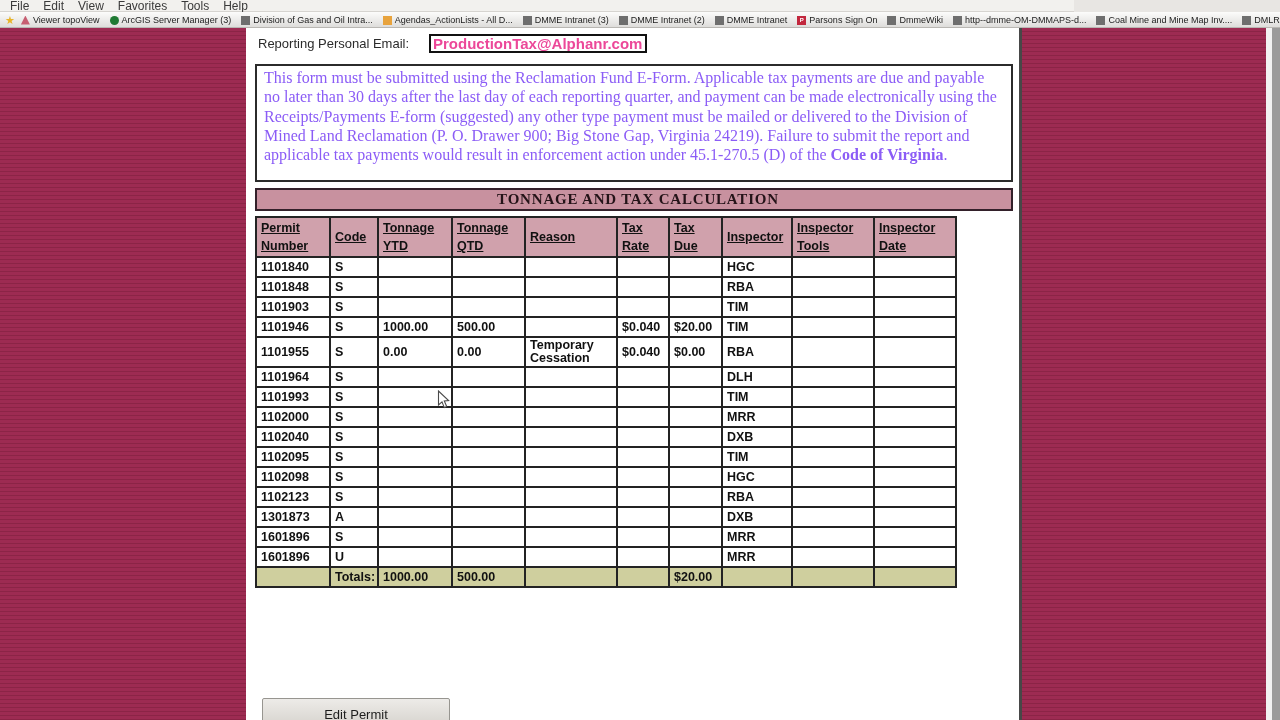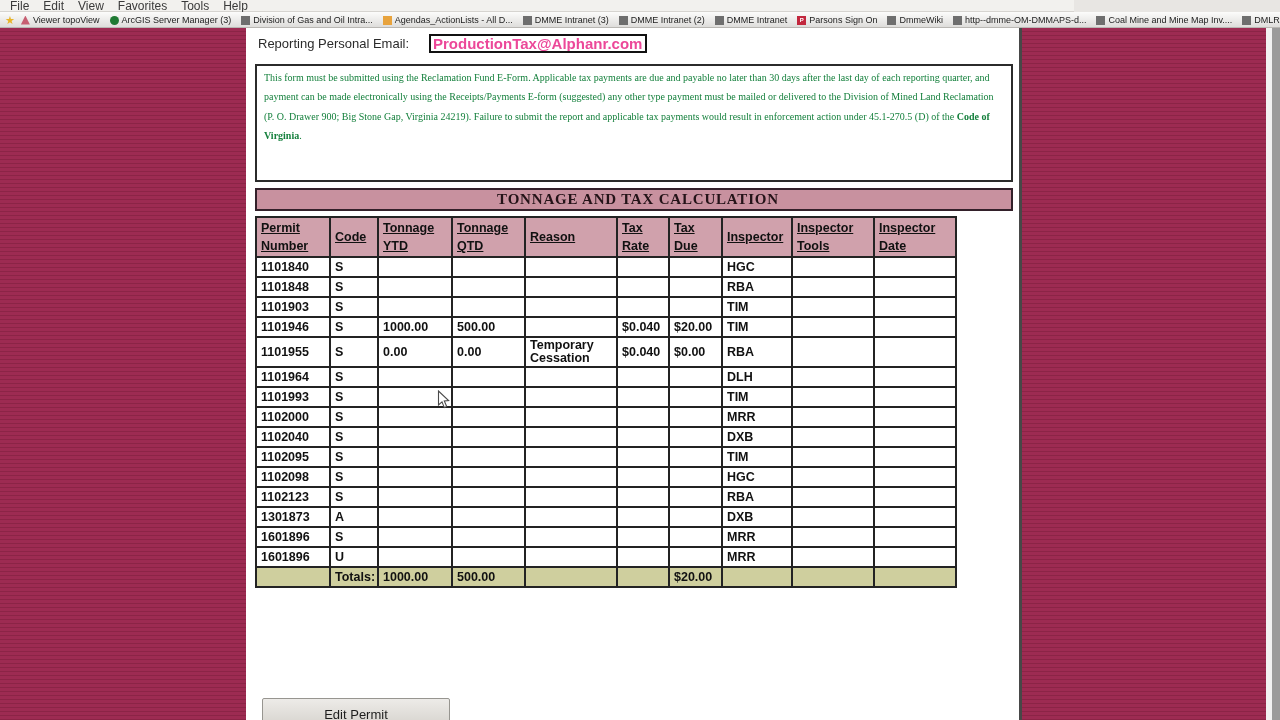--- a/index.html
+++ b/index.html
@@ -35,22 +35,22 @@
 
   
   .email-row{position:absolute;top:4px;left:12px;height:22px;display:flex;align-items:center;gap:16px;}
   .email-label{font-size:13px;color:#2b2b2b;margin-right:4px;}
   .email-input{width:218px;height:19px;border:2px solid #111;background:#fff;
                font-family:"Liberation Sans",sans-serif;font-size:15px;font-weight:bold;
                padding:0 2px;color:#ec4899;}
 
   
   .notice{position:absolute;top:36px;left:9px;width:758px;height:118px;border:2px solid #2b2b2b;
-          padding:2px 7px;font-family:"Liberation Serif",serif;font-size:10px;line-height:19.3px;
-          color:#15803d;overflow:hidden;}
+          padding:2px 7px;font-family:"Liberation Serif",serif;font-size:16px;line-height:19.3px;
+          color:#8b5cf6;overflow:hidden;}
 
   
   .title-band{position:absolute;top:160px;left:9px;width:758px;height:23px;
               background:var(--title-bg);border:2px solid #33202a;text-align:center;
               font-family:"Liberation Serif",serif;font-weight:bold;font-size:15px;
               letter-spacing:0.8px;color:#241318;line-height:18px;padding-left:8px;}
 
   
   .tax-table{position:absolute;top:188px;left:9px;width:700px;border-collapse:collapse;
              table-layout:fixed;font-size:12.5px;font-weight:bold;color:#111;}

